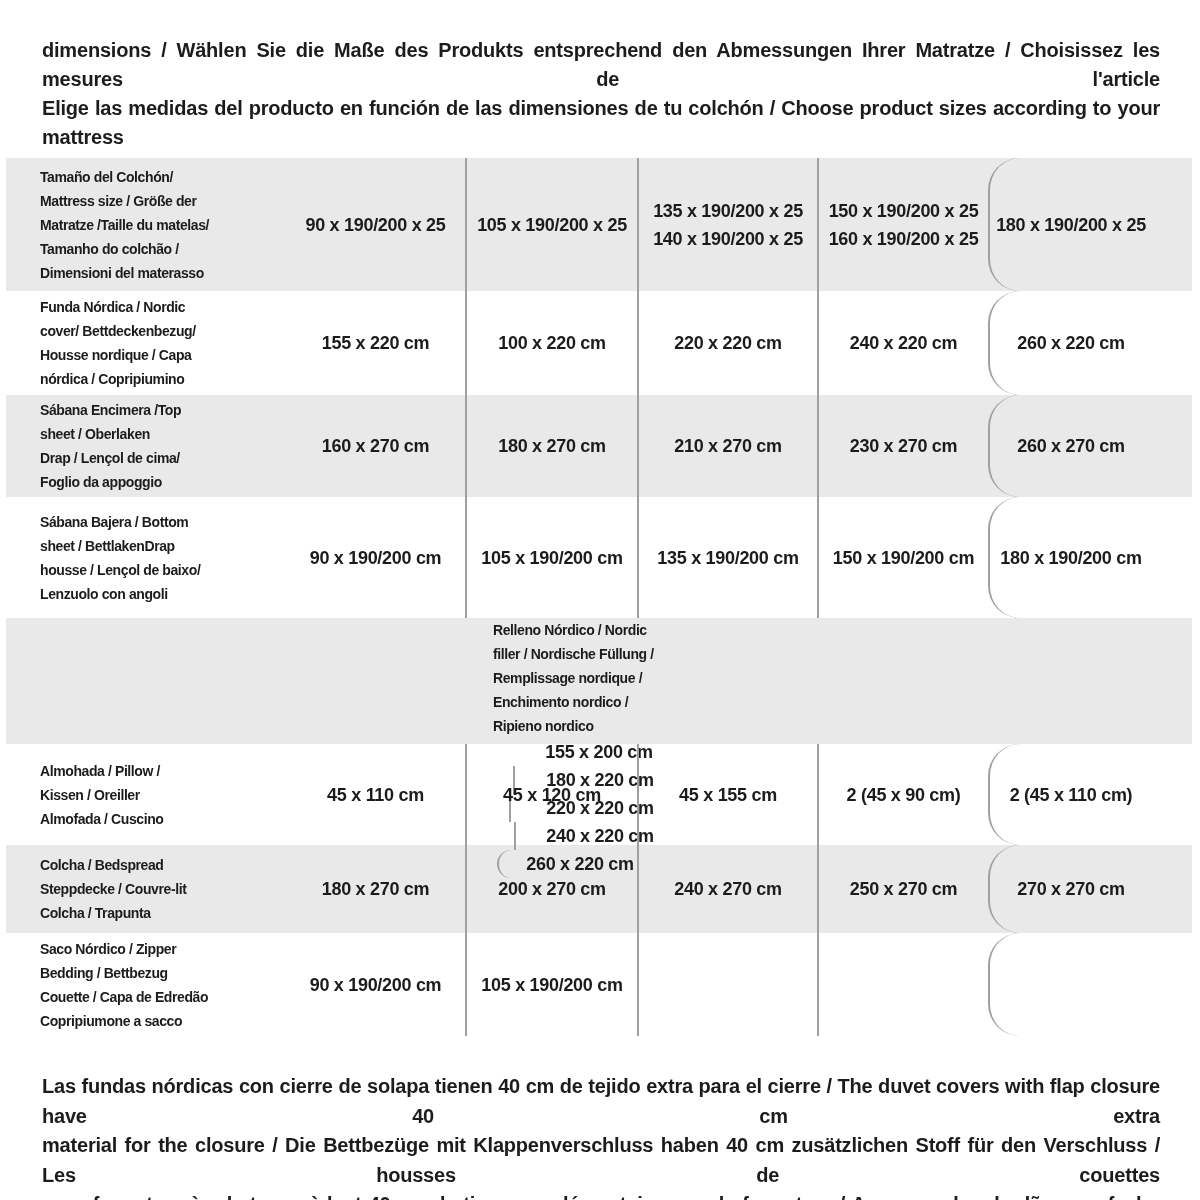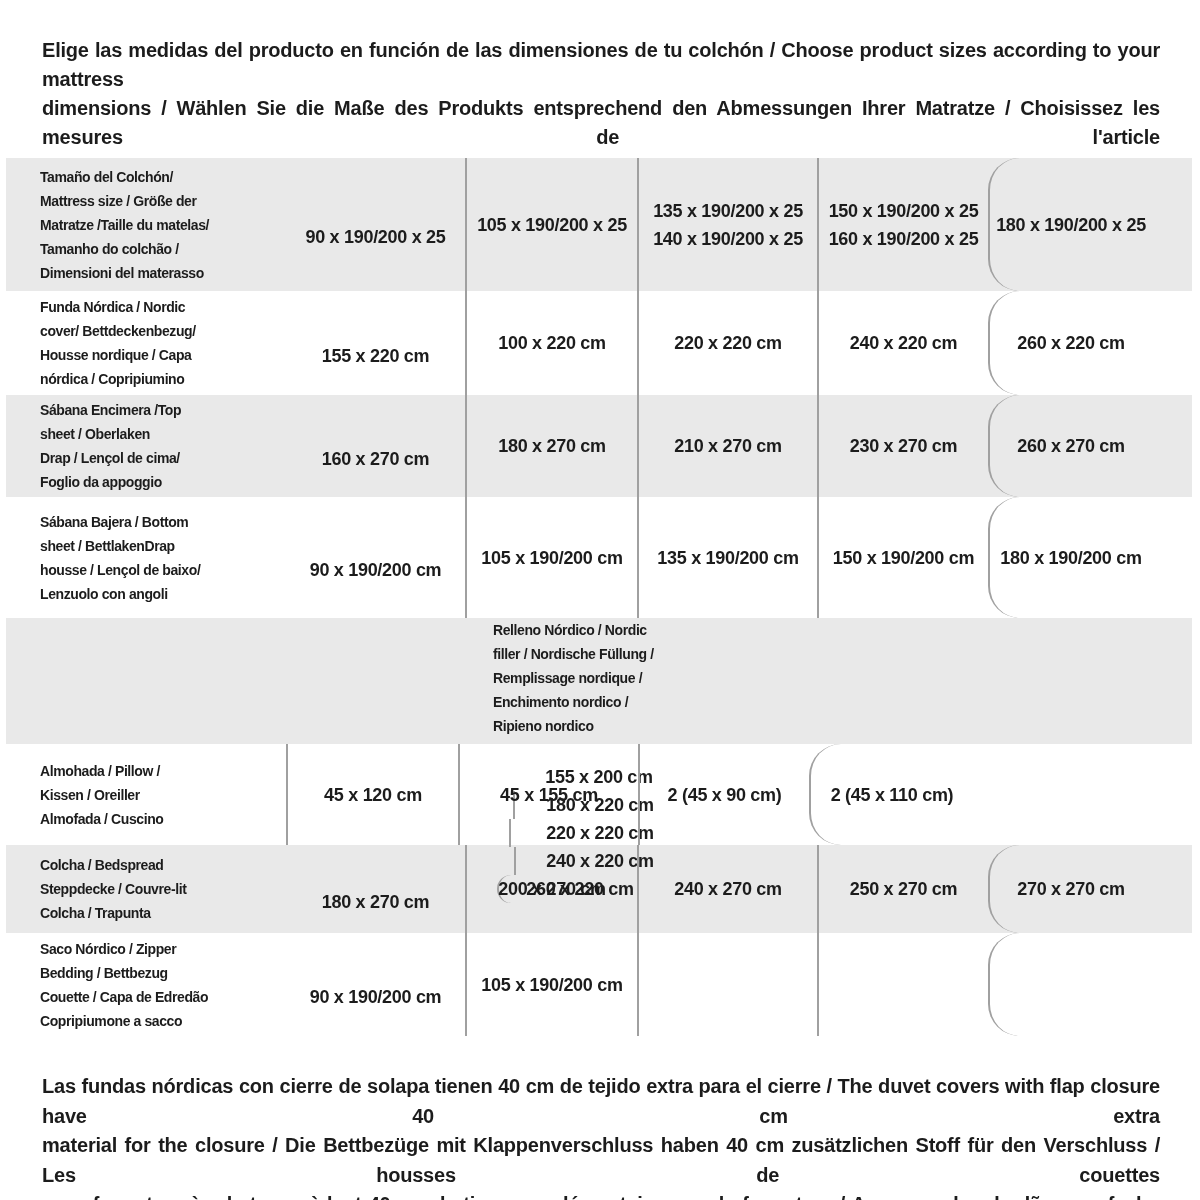--- a/index.html
+++ b/index.html
@@ -40,33 +40,33 @@
     white-space:pre-line;
   }
   .c-val {
     height:100%;
     display:flex; align-items:center; justify-content:center;
     text-align:center;
     font-size:18px; font-weight:bold; line-height:28px;
     letter-spacing:-0.3px;
     white-space:pre-line;
   }
-  .c1 { width:179px;margin-top:25px; }
+  .c1 { width:179px; }
   .c2 { width:172px; }
   .c3 { width:180px; }
   .c4 { width:171px; }
   .c5 { width:204px; padding-right:40px;border-radius:32px; }
   .vline { border-left:2px solid #a0a0a0; }
 </style>
 </head>
 <body>
 
 <div class="para intro">
+  <div class="jline">dimensions / Wählen Sie die Maße des Produkts entsprechend den Abmessungen Ihrer Matratze / Choisissez les mesures de l'article</div>
   <div class="jline">Elige las medidas del producto en función de las dimensiones de tu colchón / Choose product sizes according to your mattress</div>
-  <div class="jline">dimensions / Wählen Sie die Maße des Produkts entsprechend den Abmessungen Ihrer Matratze / Choisissez les mesures de l'article</div>
   <div class="jline">en fonction des dimensions de votre matelas / Selecione as medidas do produto em função das dimensões do seu colchão / Scegli le</div>
   <div class="lline">dimensioni del prodotto in base alle dimensioni del tuo materasso</div>
 </div>
 
 <div class="size-table">
 
   <div class="trow r0 gray">
     <div class="c-label">Tamaño del Colchón/
 Mattress size / Größe der
 Matratze /Taille du matelas/
@@ -127,20 +127,21 @@
     <div class="c-val c2 vline">180 x 220 cm</div>
     <div class="c-val c3 vline">220 x 220 cm</div>
     <div class="c-val c4 vline">240 x 220 cm</div>
     <div class="c-val c5 vline">260 x 220 cm</div>
   </div>
 
   <div class="trow r5">
     <div class="c-label">Almohada / Pillow /
 Kissen / Oreiller
 Almofada / Cuscino</div>
+    <div class="c-val c1">45 x 110 cm</div>
     <div class="c-val c2 vline">45 x 120 cm</div>
     <div class="c-val c3 vline">45 x 155 cm</div>
     <div class="c-val c4 vline">2 (45 x 90 cm)</div>
     <div class="c-val c5 vline">2 (45 x 110 cm)</div>
   </div>
 
   <div class="trow r6 gray">
     <div class="c-label">Colcha / Bedspread
 Steppdecke / Couvre-lit
 Colcha / Trapunta</div>

